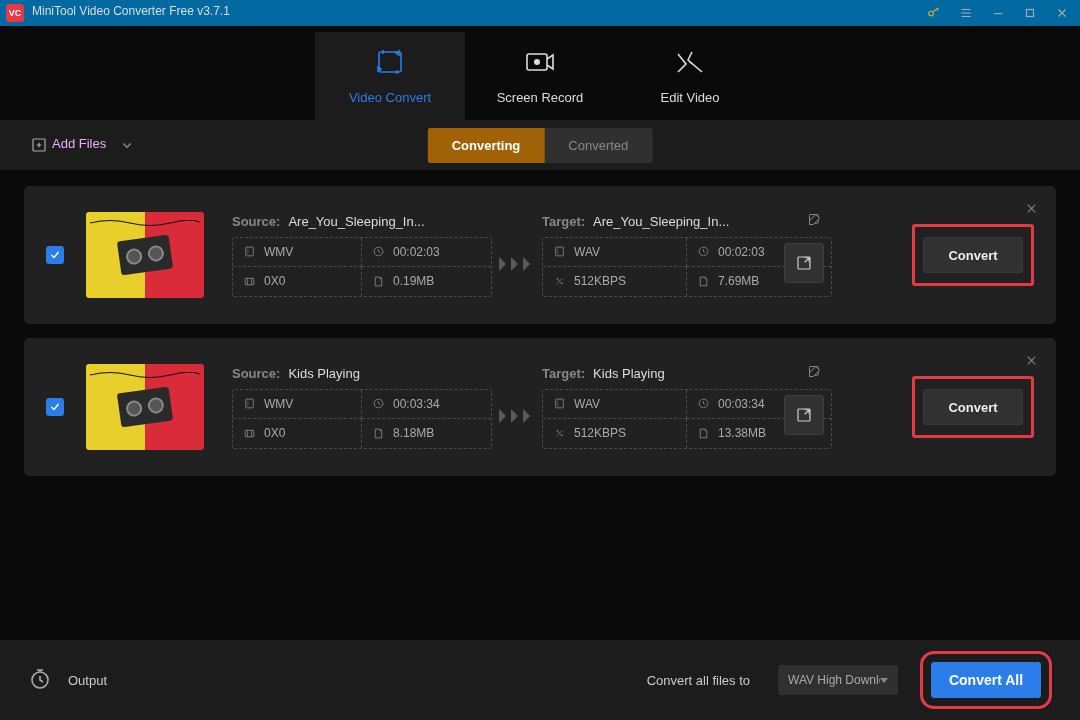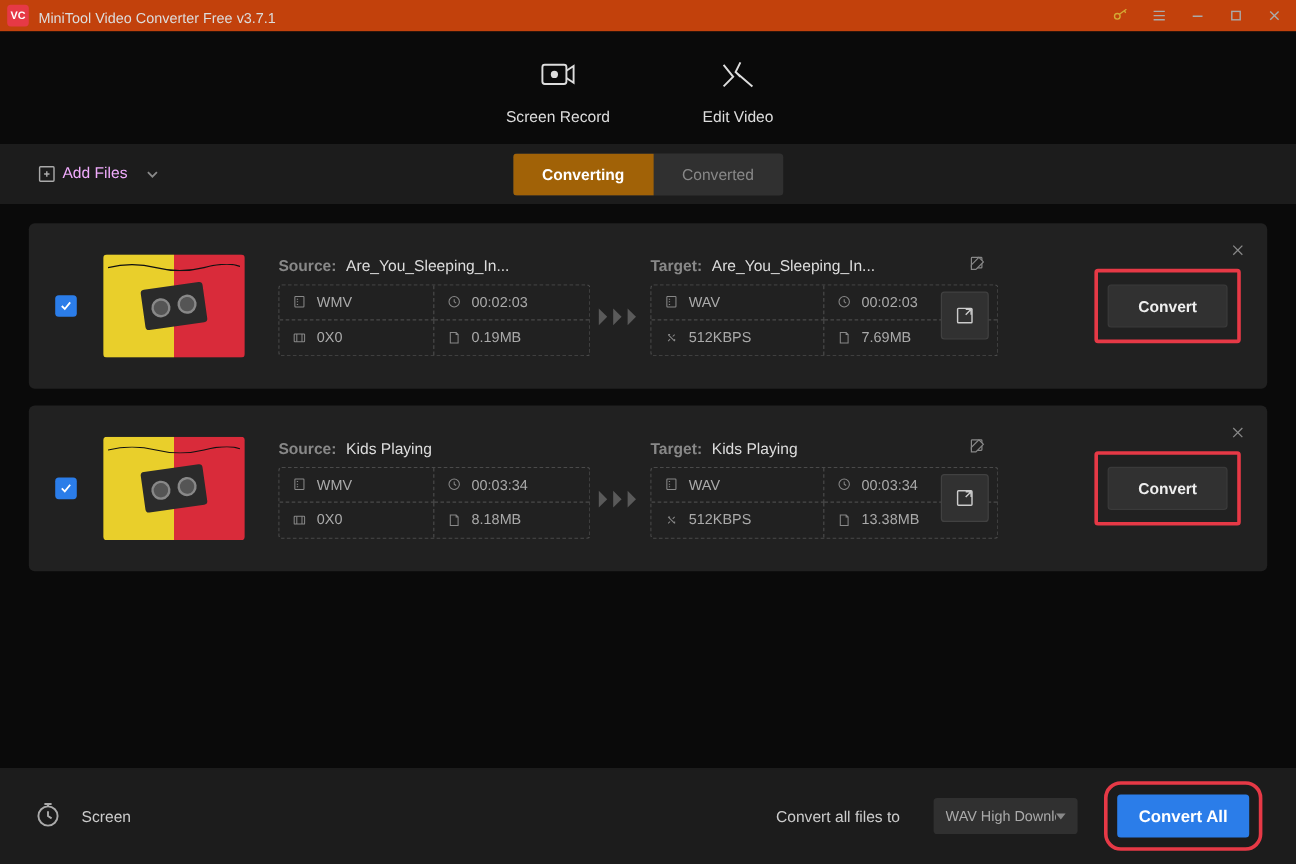--- a/index.html
+++ b/index.html
@@ -1,17 +1,17 @@
 <!DOCTYPE html>
 <html><head>
 <meta charset="utf-8">
 <style>
 *{margin:0;padding:0;box-sizing:border-box;font-family:-apple-system,BlinkMacSystemFont,'Segoe UI',Arial,sans-serif}
 body{background:#0a0a0a;width:1080px;height:720px;overflow:hidden;color:#ccc;font-size:13px}
-.titlebar{height:26px;background:#c2410c;display:flex;align-items:flex-end;padding:4px 6px;position:relative}
+.titlebar{height:26px;background:#0369a1;display:flex;align-items:flex-start;padding:4px 6px;position:relative}
 .app-logo{width:18px;height:18px;background:#e63946;border-radius:3px;display:flex;align-items:center;justify-content:center;color:#fff;font-size:9px;font-weight:bold;margin-right:8px}
 .app-title{color:#ddd;font-size:12px}
 .win-controls{position:absolute;right:4px;top:0;height:26px;display:flex;align-items:center;gap:4px}
 .win-btn{width:28px;height:24px;display:flex;align-items:center;justify-content:center;color:#aaa;cursor:pointer}
 .win-btn svg{width:14px;height:14px}
 .key-icon{color:#d4a935}
 .nav-tabs{height:94px;display:flex;justify-content:center;padding-top:6px;gap:0}
 .nav-tab{width:150px;display:flex;flex-direction:column;align-items:center;justify-content:center;gap:10px;cursor:pointer;padding:8px 0 12px}
 .nav-tab.active{background:#1c1c1c}
 .nav-tab.active .nav-label{color:#2b7de9}
@@ -97,20 +97,29 @@
       </div>
     <div class="win-btn">
         <svg viewBox="0 0 24 24">
           <path d="M6 6l12 12M18 6l-12 12" stroke="currentColor" stroke-width="2"></path>
         </svg>
       </div>
   </div>
 </div>
 
 <div class="nav-tabs">
+  <div class="nav-tab active">
+    <div class="nav-icon">
+        <svg viewBox="0 0 32 28">
+          <rect x="5" y="4" width="22" height="20" rx="2"></rect>
+          <path d="M9 2v4M23 22v4M22 5l3-2v4zM7 21l-3 2v-4z"></path>
+        </svg>
+      </div>
+    <div class="nav-label">Video Convert</div>
+  </div>
   <div class="nav-tab">
     <div class="nav-icon">
         <svg viewBox="0 0 32 28">
           <rect x="3" y="6" width="20" height="16" rx="2"></rect>
           <circle cx="13" cy="14" r="3" fill="#ddd" stroke="none"></circle>
           <path d="M23 11l6-4v14l-6-4"></path>
         </svg>
       </div>
     <div class="nav-label">Screen Record</div>
   </div>
@@ -372,21 +381,21 @@
           <path d="M5 5l14 14M19 5l-14 14"></path>
         </svg></div>
     </div>
   </div>
 
 <div class="footer">
   <div class="clock-icon"><svg viewBox="0 0 24 24">
         <circle cx="12" cy="13" r="8"></circle>
         <path d="M12 9v4l3 2M9 3h6M12 3v2"></path>
       </svg></div>
-  <div class="output-label">Screen</div>
+  <div class="output-label">Output</div>
   <div class="convert-all-label">Convert all files to</div>
   <div class="format-select">
     <span style="white-space:nowrap;overflow:hidden;text-overflow:clip;max-width:92px">WAV High Download</span>
     <div class="tri"></div>
   </div>
   <div class="convert-all-box">
     <div class="convert-all-btn">Convert All</div>
   </div>
 </div>
 

